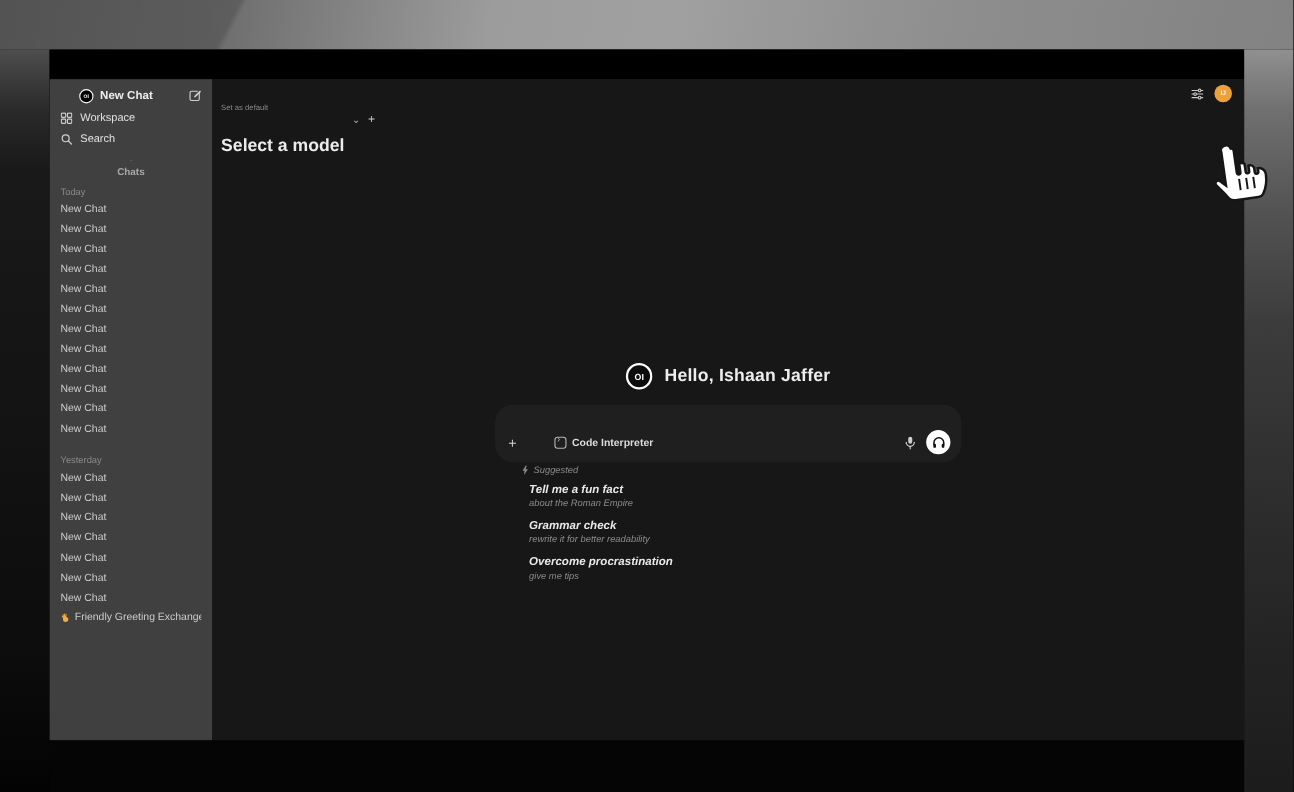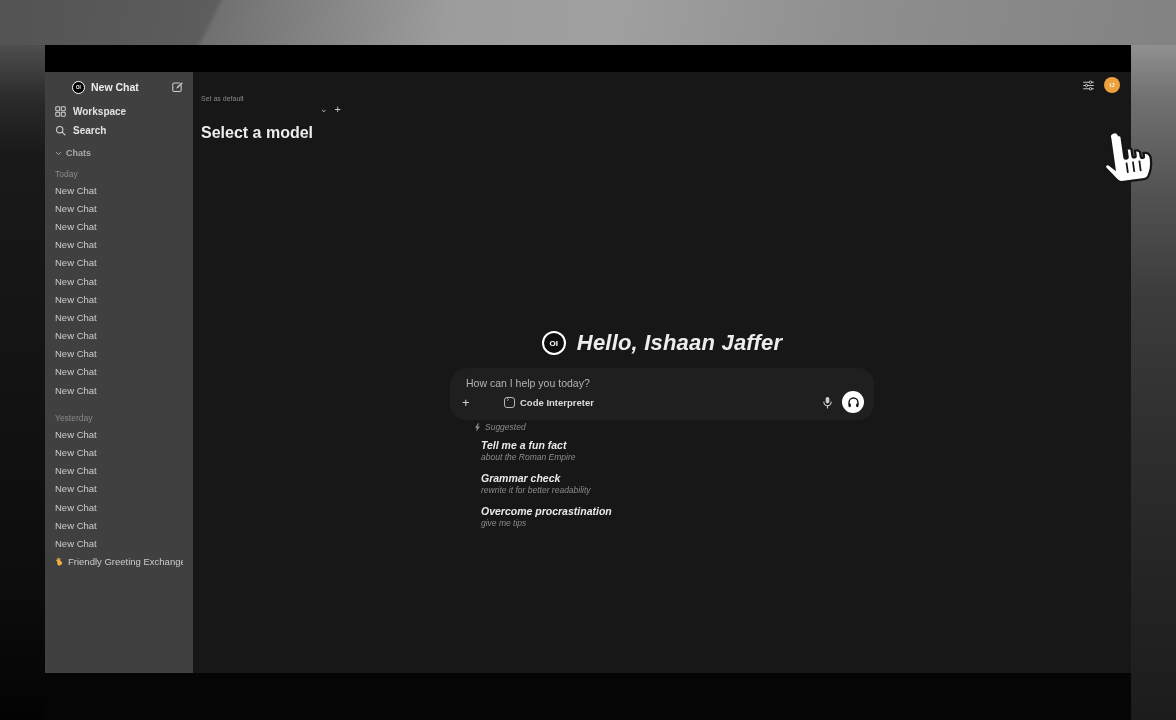--- a/index.html
+++ b/index.html
@@ -27,25 +27,25 @@
   
   .sidebar { width:148px; background:#404040; padding:6px 10px 0 10px; flex:none;
     display:flex; flex-direction:column; color:#d6d6d6; }
   .sb-header { display:flex; align-items:center; gap:6px; height:18px; margin-bottom:6px; }
   .icon-btn { display:flex; align-items:center; justify-content:center; cursor:pointer; }
   .menu-icon { width:11px; display:flex; flex-direction:column; gap:2.5px; }
   .menu-icon i { display:block; height:1.4px; background:#cfcfcf; border-radius:1px; }
   .logo-dot { width:13px; height:13px; border-radius:50%; background:#000; border:1.6px solid #fff;
     display:flex; align-items:center; justify-content:center; font-size:4.5px; font-weight:700; color:#fff; letter-spacing:.2px; }
   .sb-title { font-size:10.5px; font-weight:700; color:#ececec; flex:1; white-space:nowrap; }
-  .sb-nav-row { display:flex; align-items:center; gap:7px; height:19px; font-size:10px; font-weight:700;
+  .sb-nav-row { display:flex; gap:7px; height:19px; font-size:10px; font-weight:400;
     color:#e2e2e2; border-radius:4px; cursor:pointer; }
   .sb-nav-row svg { flex:none; }
   .sb-chats-head { display:flex; align-items:center; gap:4px; height:16px; margin-top:5px;
-    font-size:9px; font-weight:600; color:#a8a8a8; cursor:pointer; }
+    font-size:9px; font-weight:600; color:#a8a8a8; cursor:pointer;flex-direction:column; }
   .group-label { font-size:8.5px; color:#8a8a8a; height:15px; display:flex; align-items:flex-end; margin:3px 0 2px 0; }
   .group-label.later { margin-top:9px; }
   .chat-item { height:18.2px; display:flex; align-items:center; gap:4px; font-size:9.5px; color:#cccccc;
     white-space:nowrap; overflow:hidden; border-radius:4px; cursor:pointer; }
   .chat-item .wave { flex:none; display:flex; }
 
   
   .main { flex:1; position:relative; background:#171717; }
   .model-row { position:absolute; left:8px; top:5px; display:flex; align-items:center; gap:7px; }
   .model-label { font-size:16px; font-weight:700; color:#ececec; cursor:pointer;margin-top:47px; }
@@ -55,21 +55,21 @@
 
   .top-icons { position:absolute; right:11px; top:5px; display:flex; align-items:center; gap:9px; }
   .avatar { width:16px; height:16px; border-radius:50%; background:#eca13c; cursor:pointer;
     display:flex; align-items:center; justify-content:center; }
   .avatar span { font-size:6px; color:rgba(255,255,255,.85); font-weight:700; }
 
   .hello { position:absolute; top:258px; left:0; right:0; display:flex; justify-content:center;
     align-items:center; gap:11px; }
   .hello-logo { width:24px; height:24px; border-radius:50%; background:#0d0d0d; border:2.4px solid #fff;
     display:flex; align-items:center; justify-content:center; font-size:8px; font-weight:700; color:#fff; }
-  .hello-text { font-size:22px; font-weight:600; color:#ededed; letter-spacing:.2px;font-style:italic; }
+  .hello-text { font-size:16px; font-weight:600; color:#ededed; letter-spacing:.2px; }
 
   .composer { position:absolute; top:296px; left:50%; transform:translateX(-50%);
     width:424px; height:52px; background:#1f1f1f; border-radius:16px; }
   .composer-input { position:absolute; left:16px; top:9px; width:300px; background:transparent; border:none;
     outline:none; font-size:10.5px; color:#ececec; font-family:"Liberation Sans", sans-serif; }
   .composer-input::placeholder { color:#b3b3b3; }
   .composer-bottom { position:absolute; left:12px; right:10px; bottom:7px; height:22px;
     display:flex; align-items:center; }
   .plus-btn { font-size:13px; color:#d0d0d0; width:18px; cursor:pointer; }
   .ci-chip { display:flex; align-items:center; gap:5px; margin-left:24px; cursor:pointer; }
@@ -241,21 +241,20 @@
               <span>IJ</span>
             </span>
         </div>
 
         <div class="hello">
           <span class="hello-logo">OI</span>
           <span class="hello-text">Hello, Ishaan Jaffer</span>
         </div>
 
         <div class="composer">
-          <input class="composer-input" type="text" placeholder="How can I help you today?" style="">
           <div class="composer-bottom">
             <span class="plus-btn">+</span>
             <span class="ci-chip">
               <span class="ci-icon"></span>
               <span class="ci-label">Code Interpreter</span>
             </span>
             <span class="composer-spacer"></span>
             <span class="mic-btn">
               <svg width="11" height="13" viewBox="0 0 12 14" fill="none" stroke="#cfcfcf" stroke-width="1.2" stroke-linecap="round">
                 <rect x="4" y="1" width="4" height="7" rx="2" fill="#cfcfcf" stroke="none"></rect>

